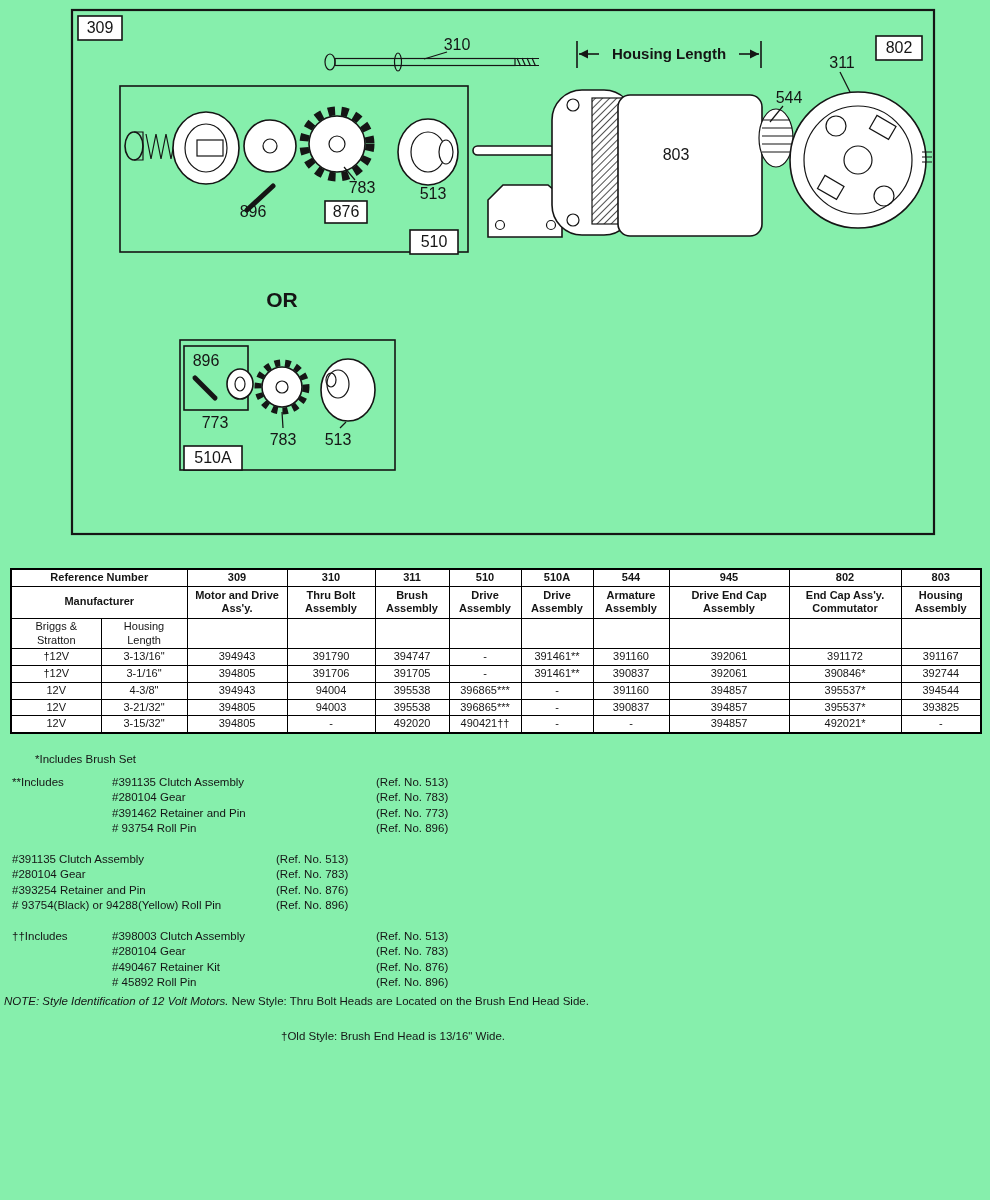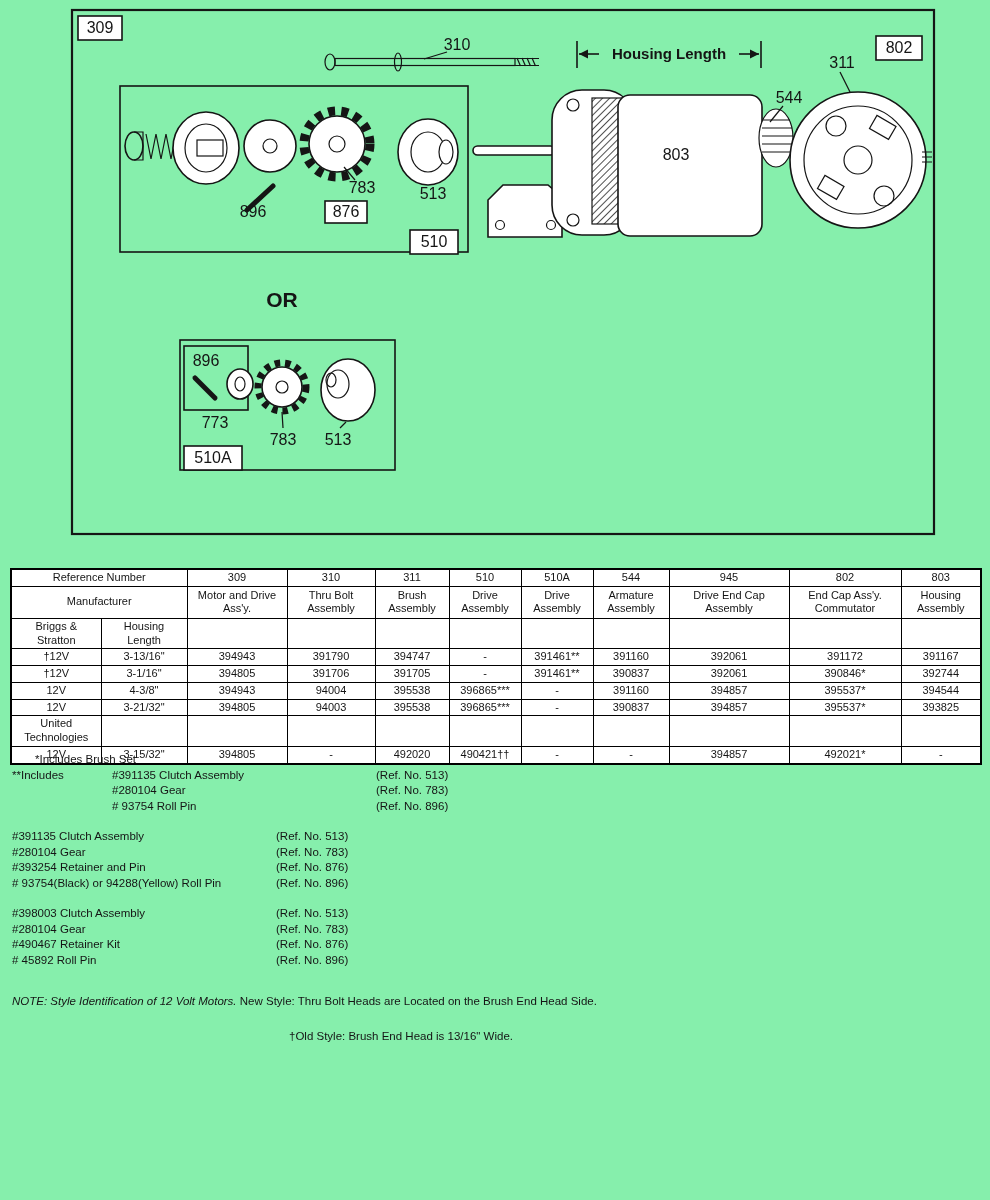--- a/index.html
+++ b/index.html
@@ -19,37 +19,37 @@
   .pin{stroke:#151515;stroke-width:5;stroke-linecap:round}
   .fl{fill:#151515;stroke:none}
   .dt{font-family:"Liberation Sans",sans-serif;font-size:16px;fill:#151515}
   .dtb{font-family:"Liberation Sans",sans-serif;font-size:15px;font-weight:bold;fill:#151515}
   .or{font-family:"Liberation Sans",sans-serif;font-size:21px;font-weight:bold;fill:#151515}
   .mid{text-anchor:middle}
 
   
   table.parts-table{position:absolute;top:568px;left:10px;width:970px;border-collapse:collapse;table-layout:fixed;border:2px solid #000;background:#fff}
   table.parts-table td{border:1px solid #000;font-size:11px;line-height:1.25;text-align:center;padding:1px 2px;overflow:hidden;vertical-align:middle}
-  td.hb{font-weight:normal}
-  td.man{vertical-align:bottom;font-weight:normal}
+  td.hb{font-weight:bold}
+  td.man{vertical-align:bottom;font-weight:bold}
   td.pre{white-space:pre-line}
   tr.hr1 td{height:17px}
   tr.hr2 td{height:32px}
   tr.grp td{height:22px}
   tr.dr td{height:15px}
 
   
   .fns{position:absolute;top:752px;left:12px;width:966px;font-size:11.5px;line-height:15.5px}
-  .fn-brush{margin-left:23px;}
+  .fn-brush{margin-left:23px;margin-bottom:7px}
   .fn-block{display:flex;margin-bottom:15px}
   .fn-marker{width:100px}
   .fn-row{display:grid;grid-template-columns:264px auto}
 
   
-  .note{position:absolute;top:994px;left:12px;font-size:11.5px;line-height:15px}
+  .note{position:absolute;top:994px;left:4px;font-size:11.5px;line-height:15px}
   .note-lead{font-style:italic}
   .note-l2{margin-left:277px;margin-top:20px}
 </style>
 </head>
 <body>
 
 <div class="page">
 
   <svg class="diagram" width="990" height="562" viewBox="0 0 990 562">
     <defs>
@@ -263,34 +263,20 @@
           <td>394805</td>
           <td>94003</td>
           <td>395538</td>
           <td>396865***</td>
           <td>-</td>
           <td>390837</td>
           <td>394857</td>
           <td>395537*</td>
           <td>393825</td>
       </tr>
-      <tr class="grp">
-        <td class="pre">United
-Technologies</td>
-        <td></td>
-          <td></td>
-          <td></td>
-          <td></td>
-          <td></td>
-          <td></td>
-          <td></td>
-          <td></td>
-          <td></td>
-          <td></td>
-      </tr>
       <tr class="dr">
         <td>12V</td>
           <td>3-15/32"</td>
           <td>394805</td>
           <td>-</td>
           <td>492020</td>
           <td>490421††</td>
           <td>-</td>
           <td>-</td>
           <td>394857</td>
@@ -308,20 +294,24 @@
       <div class="fn-items">
         <div class="fn-row">
             <span>#391135 Clutch Assembly</span>
             <span>(Ref. No. 513)</span>
           </div>
         <div class="fn-row">
             <span>#280104 Gear</span>
             <span>(Ref. No. 783)</span>
           </div>
         <div class="fn-row">
+            <span>#391462 Retainer and Pin</span>
+            <span>(Ref. No. 773)</span>
+          </div>
+        <div class="fn-row">
             <span># 93754 Roll Pin</span>
             <span>(Ref. No. 896)</span>
           </div>
       </div>
     </div>
 
     <div class="fn-block">
       <div class="fn-items">
         <div class="fn-row">
             <span>#391135 Clutch Assembly</span>
@@ -336,20 +326,21 @@
             <span>(Ref. No. 876)</span>
           </div>
         <div class="fn-row">
             <span># 93754(Black) or 94288(Yellow) Roll Pin</span>
             <span>(Ref. No. 896)</span>
           </div>
       </div>
     </div>
 
     <div class="fn-block">
+      <div class="fn-marker">††Includes</div>
       <div class="fn-items">
         <div class="fn-row">
             <span>#398003 Clutch Assembly</span>
             <span>(Ref. No. 513)</span>
           </div>
         <div class="fn-row">
             <span>#280104 Gear</span>
             <span>(Ref. No. 783)</span>
           </div>
         <div class="fn-row">

